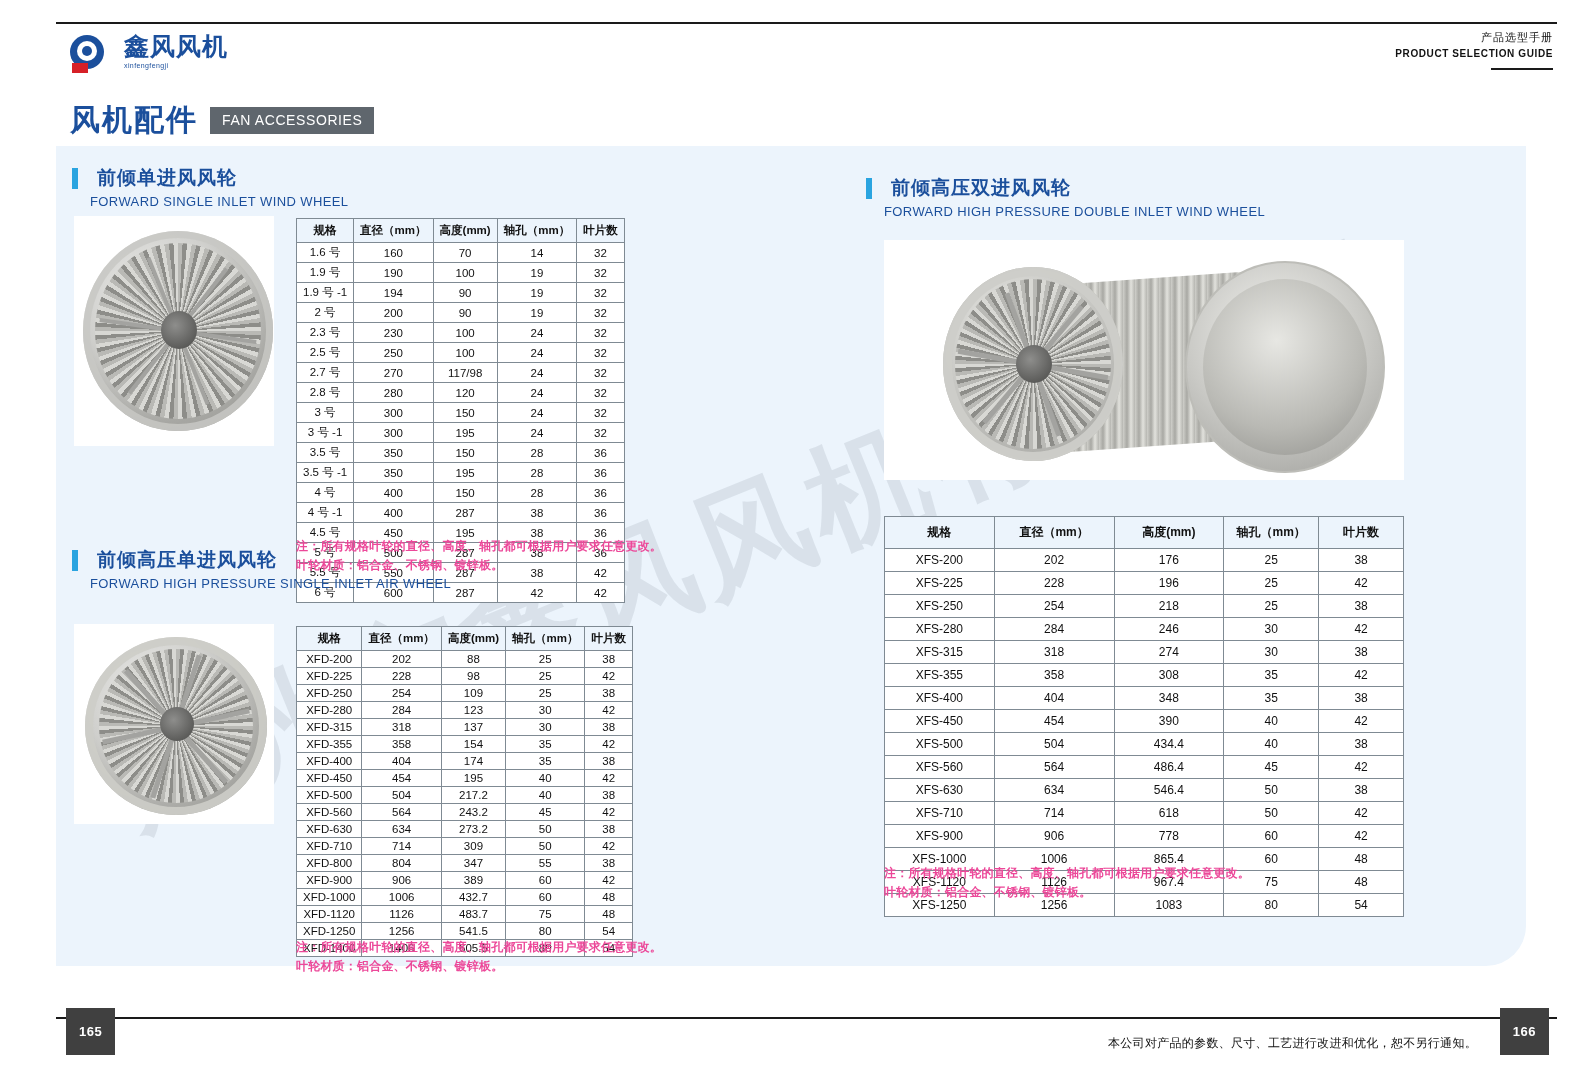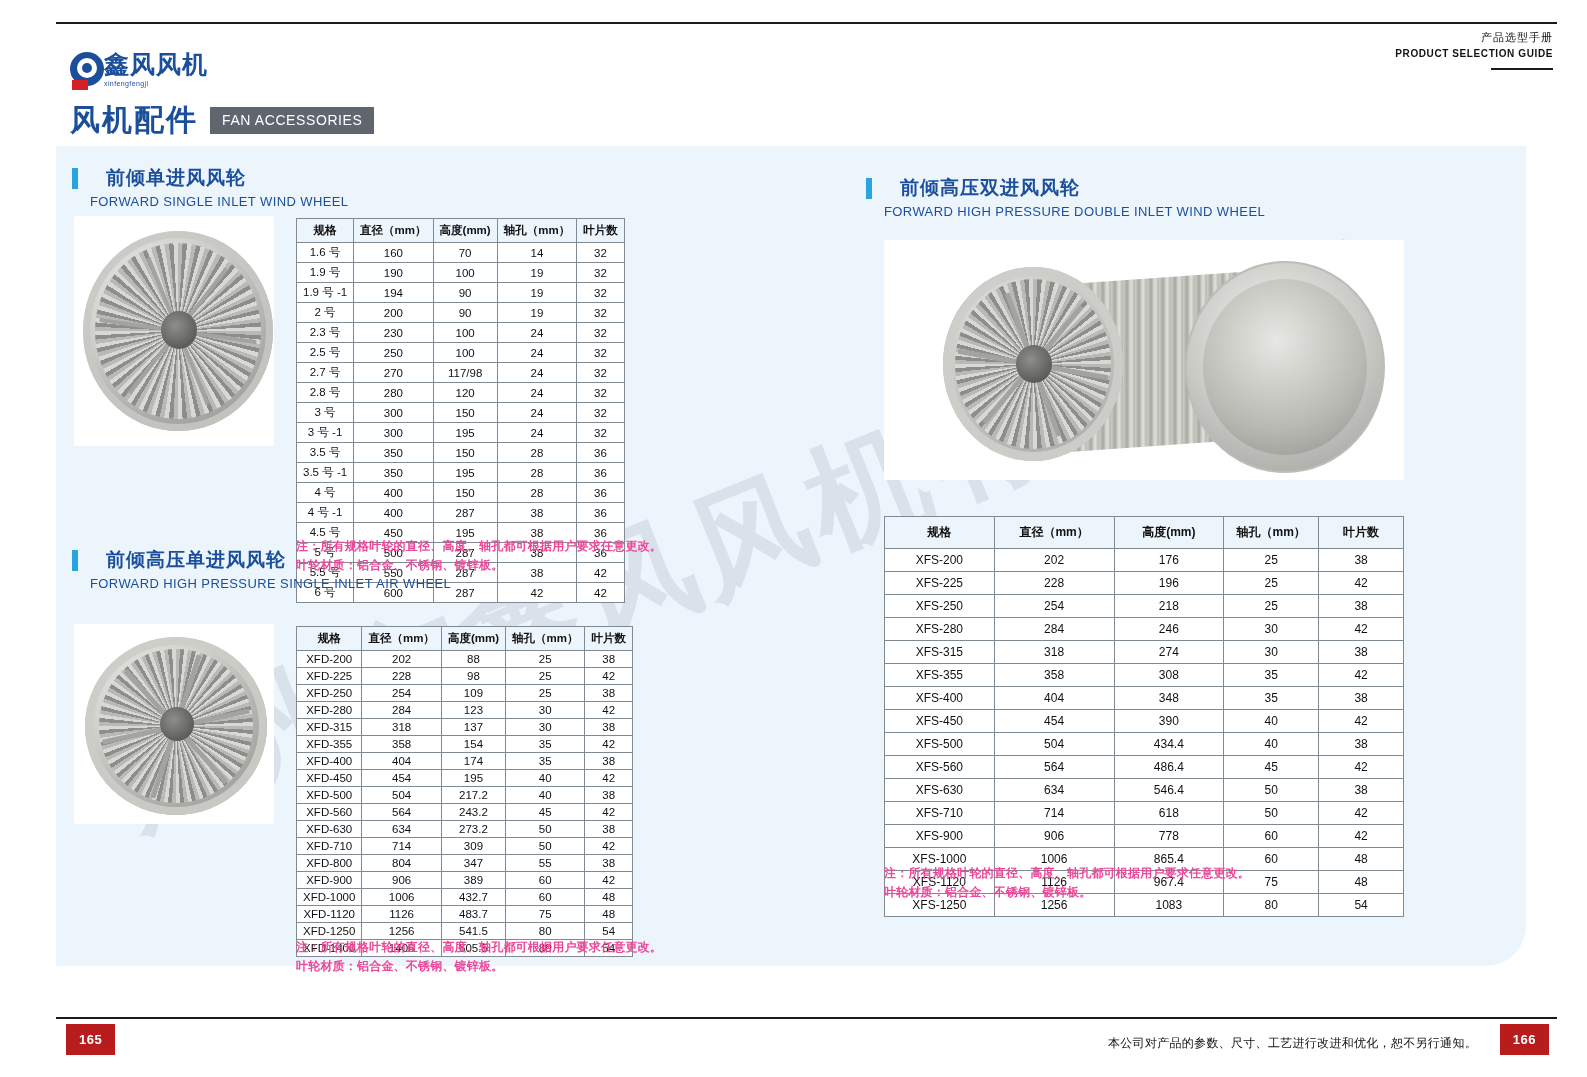--- a/index.html
+++ b/index.html
@@ -26,21 +26,21 @@
     height: 2px; background: #1a1a1a;
   }
   .bottom-rule {
     position: absolute; left: 56px; right: 30px; bottom: 58px;
     height: 2px; background: #1a1a1a;
   }
 
   
   .logo-wrap {
     position: absolute; left: 70px; top: 34px;
-    display: flex; align-items: flex-start; gap: 0; margin-top: 18px;
+    display: flex; align-items: flex-end; gap: 20px;
   }
   .logo-mark {
     width: 34px; height: 34px; border-radius: 50%;
     background: #1b4f9c; position: relative;
     display: inline-block;
   }
   .logo-mark::before {
     content:""; position:absolute; left:7px; top:6px;
     width: 20px; height: 20px; border-radius: 50%;
     background: #ffffff;
@@ -89,21 +89,21 @@
     background: #ecf4fc;
     border-radius: 0 0 40px 0;
   }
 
   
   .sub {
     position: absolute;
   }
   .sub .cn {
     font-size: 19px; font-weight: bold; color:#1b4f9c; letter-spacing:1px;
-    padding-left: 28px; border-left: 6px solid #2aa4e0; line-height: 1.1;
+    padding-left: 19px; border-left: 6px solid #2aa4e0; line-height: 1.1;
   }
   .sub .en {
     font-size: 13px; color:#1b4f9c; letter-spacing:.4px;
     padding-left: 12px; margin-top: 5px; border-left: 6px solid transparent;
   }
 
   
   .photo {
     position: absolute; background:#ffffff; border:1px solid #ffffff;
     overflow:hidden;
@@ -180,22 +180,22 @@
     transform: rotate(-22deg);
     color: rgba(120,130,140,0.16);
     font-size: 118px; font-weight: bold; letter-spacing: 6px;
     white-space: nowrap;
     font-family: "Liberation Sans", sans-serif;
   }
 
   
   .pagenum {
     position:absolute; bottom: 22px;
-    background:#b91c1c; color:#fff; font-size: 13px; font-weight:bold;
-    padding: 8px 13px; letter-spacing: .5px;
+    background:#404040; color:#fff; font-size: 13px; font-weight:bold;
+    padding: 16px 13px; letter-spacing: .5px;
   }
   .pagenum.left { left: 66px; }
   .pagenum.right { right: 38px; }
   .footer-note {
     position:absolute; bottom: 25px; right: 110px;
     font-size: 12px; color:#111; letter-spacing:.3px;
   }
 </style>
 </head>
 <body>

